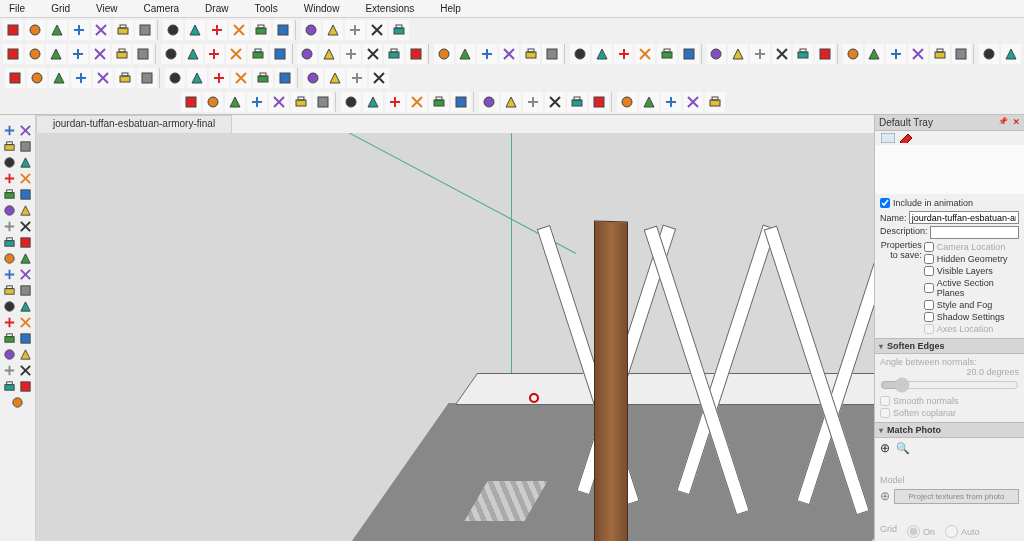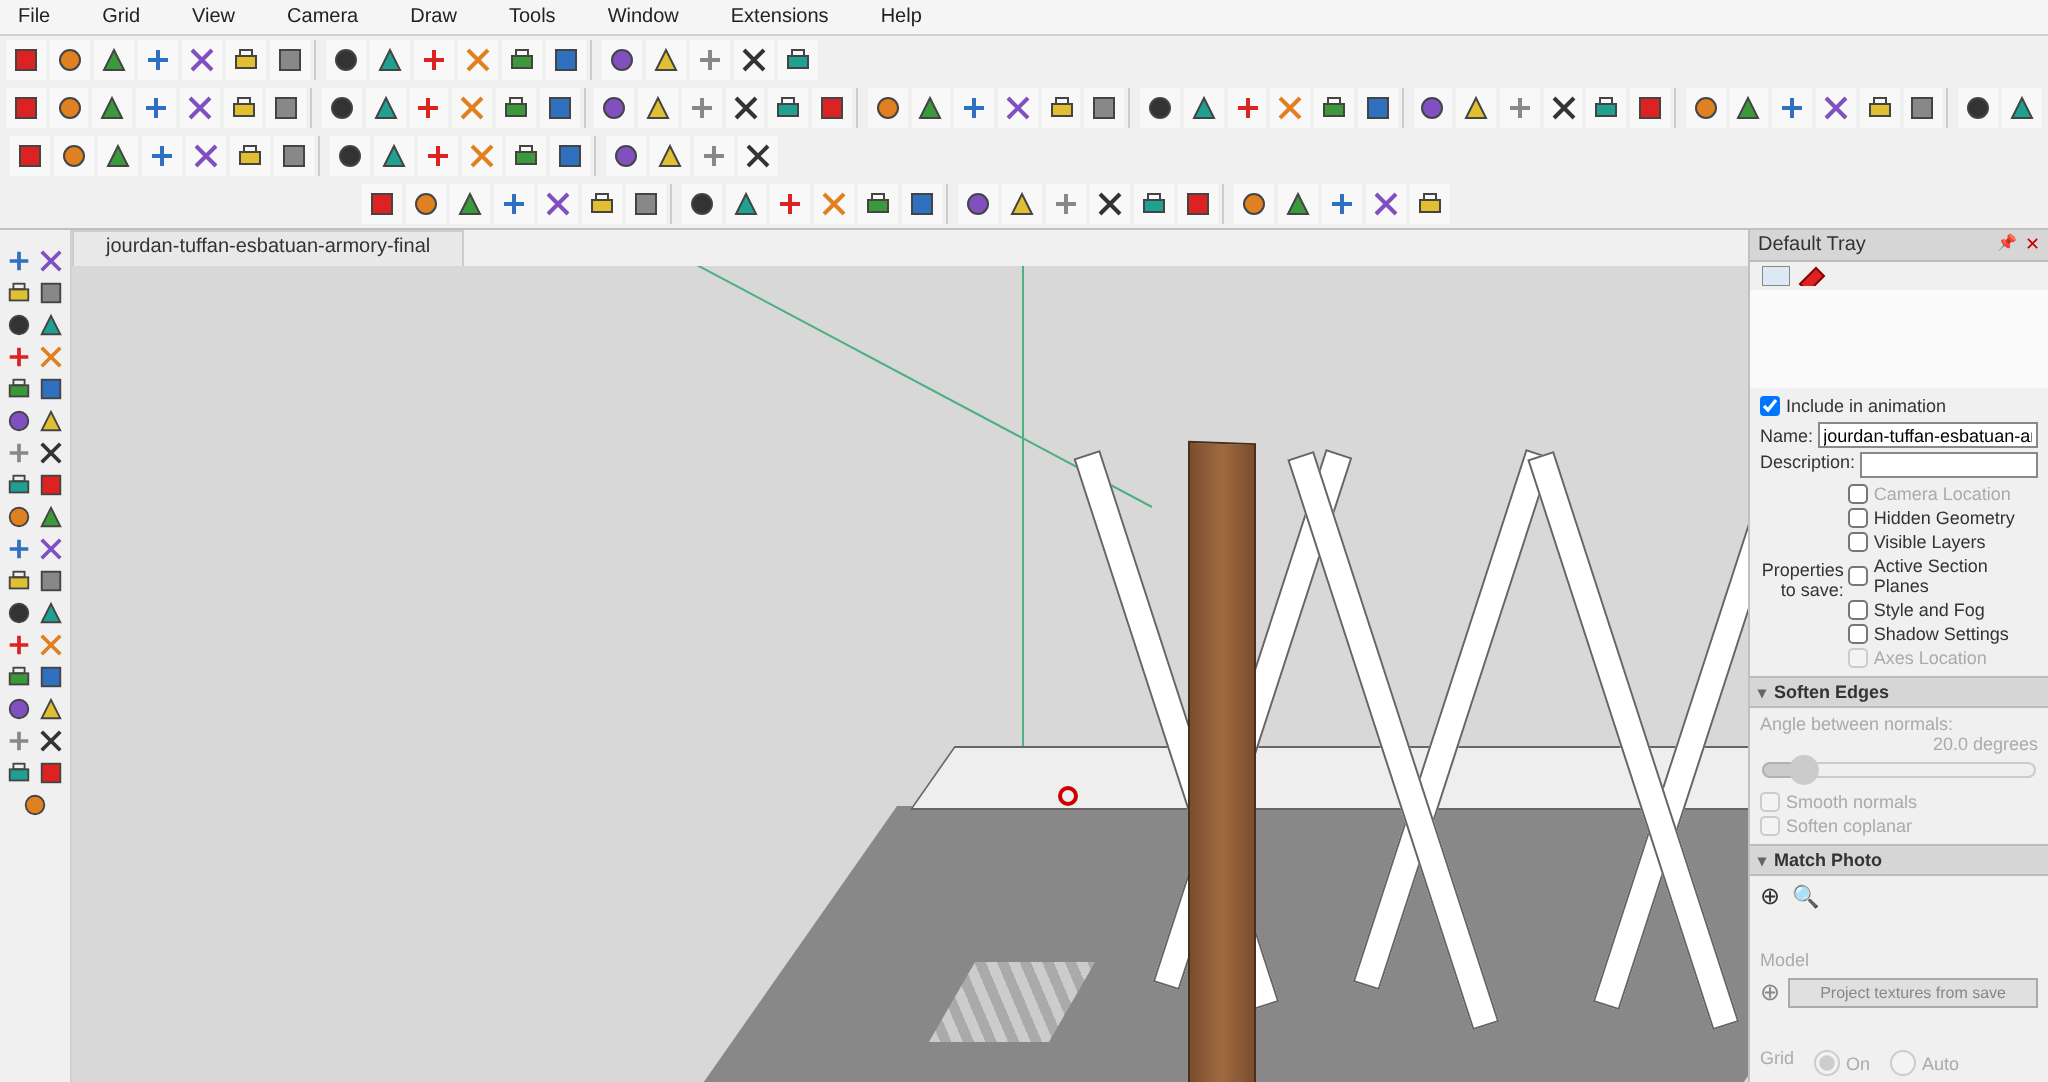--- a/index.html
+++ b/index.html
@@ -870,21 +870,21 @@
       </label>
       <div style="display:flex;align-items:center;gap:2px;margin-top:2px;">
         <span style="width:34px;text-align:left;">Name:</span>
         <input type="text" value="jourdan-tuffan-esbatuan-armory" style="">
       </div>
       <div style="display:flex;gap:2px;margin-top:2px;">
         <span style="width:48px;">Description:</span>
         <input type="text" style="">
       </div>
       <div style="display:flex;gap:2px;margin-top:2px;align-items:flex-start;">
-        <span style="width:44px;text-align:right;line-height:1.1;margin-top:40px;">Properties to save:</span>
+        <span style="width:44px;text-align:right;line-height:1.1;">Properties to save:</span>
         <div>
           <label class="disabled">
               <input type="checkbox" style="">
               <span>Camera Location</span>
             </label>
           <label>
               <input type="checkbox" style="">
               <span>Hidden Geometry</span>
             </label>
           <label>
@@ -934,21 +934,21 @@
       <span>Match Photo</span>
     </div>
     <div class="panel-section">
       <div style="display:flex;gap:6px;align-items:center;">
         <span style="font-size:12px;">⊕</span>
         <span style="font-size:11px;">🔍</span>
       </div>
       <div class="disabled" style="margin-top:20px;">Model</div>
       <div style="display:flex;gap:4px;align-items:center;margin-top:2px;">
         <span style="font-size:12px;color:#888;">⊕</span>
-        <div class="panel-btn disabled">Project textures from save</div>
+        <div class="panel-btn disabled">Project textures from photo</div>
       </div>
       <div style="display:flex;gap:10px;margin-top:20px;" class="disabled">
         <span>Grid</span>
         <label>
             <input type="radio" name="grid" checked="" disabled="" style=""> 
             <span>On</span>
           </label>
         <label>
             <input type="radio" name="grid" disabled="" style=""> 
             <span>Auto</span>

